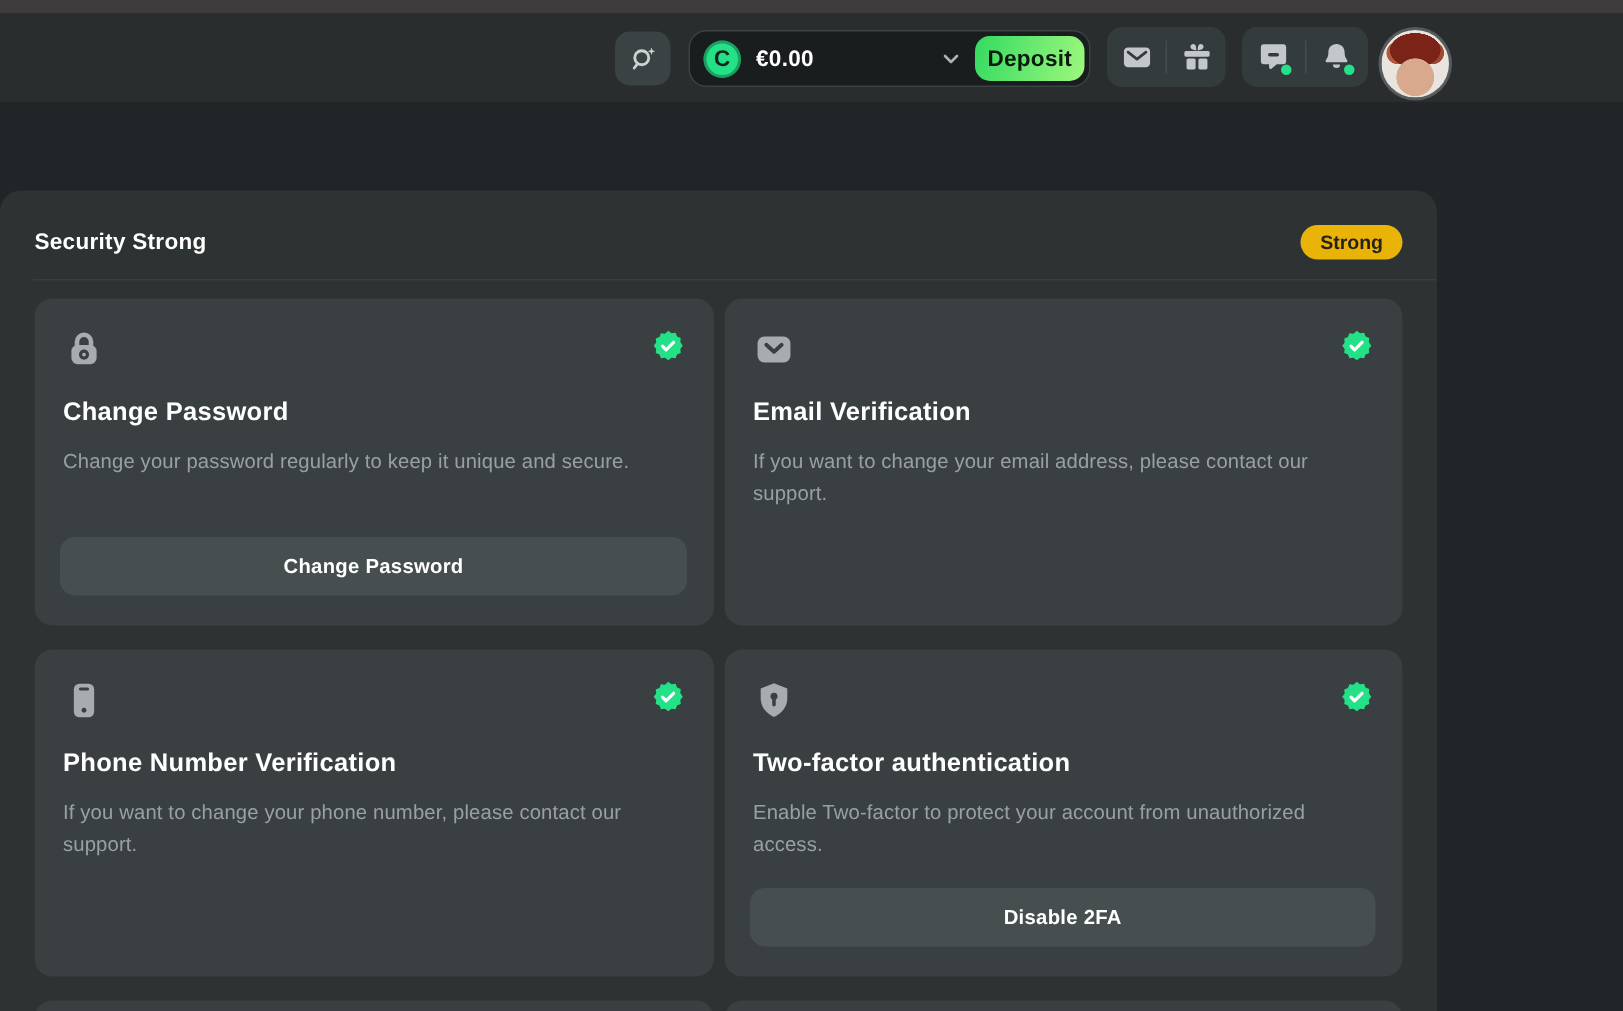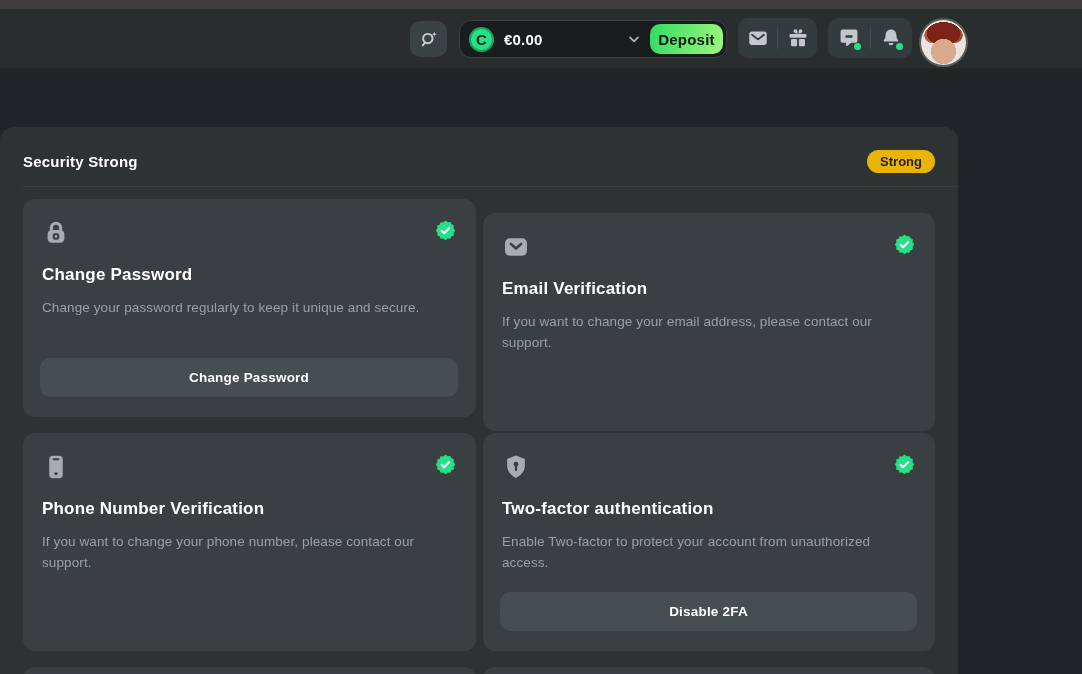--- a/index.html
+++ b/index.html
@@ -88,21 +88,21 @@
   }
   .panel-divider {
     position:absolute; left:22px; right:0; top:59px; height:1px;
     background:rgba(255,255,255,.055);
   }
 
   .card {
     position:absolute; background:#3a4041; border-radius:12px;
   }
   .card-c1r1 { left:23px;  top:72px;  width:453px; height:218px; }
-  .card-c2r1 { left:483px; top:72px;  width:452px; height:218px;margin-top:14px; }
+  .card-c2r1 { left:483px; top:72px;  width:452px; height:218px; }
   .card-c1r2 { left:23px;  top:306px; width:453px; height:218px; }
   .card-c2r2 { left:483px; top:306px; width:452px; height:218px; }
   .card-sliver1 { left:23px;  top:540px; width:453px; height:40px; }
   .card-sliver2 { left:483px; top:540px; width:452px; height:40px; }
 
   .card-head {
     position:absolute; left:19px; right:19px; top:20px; height:28px;
     display:flex; align-items:flex-start; justify-content:space-between;
   }
   .card-title {

